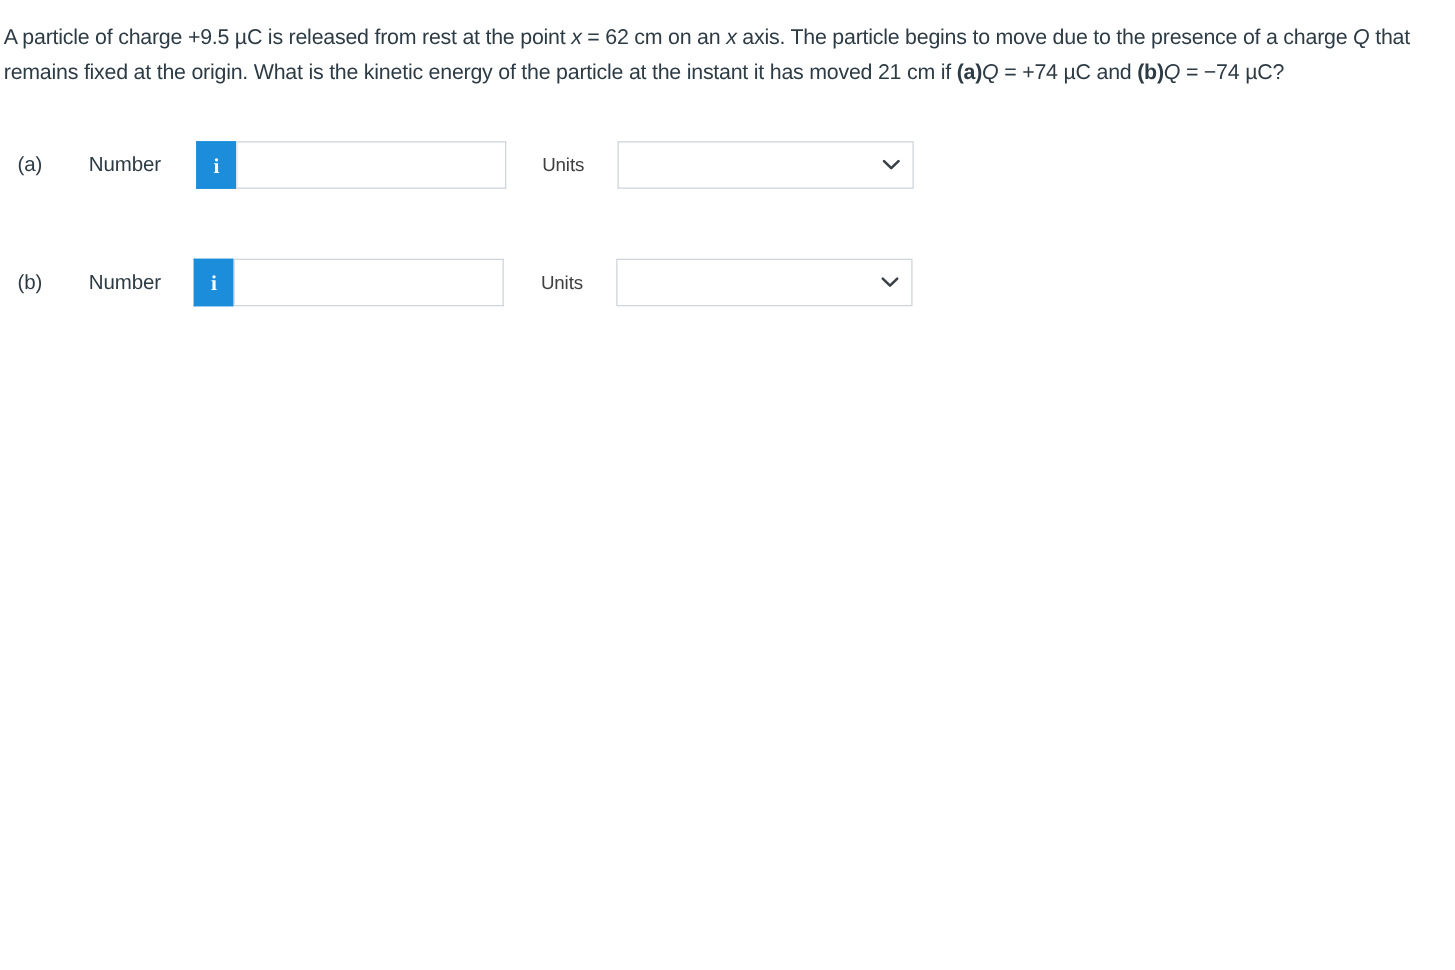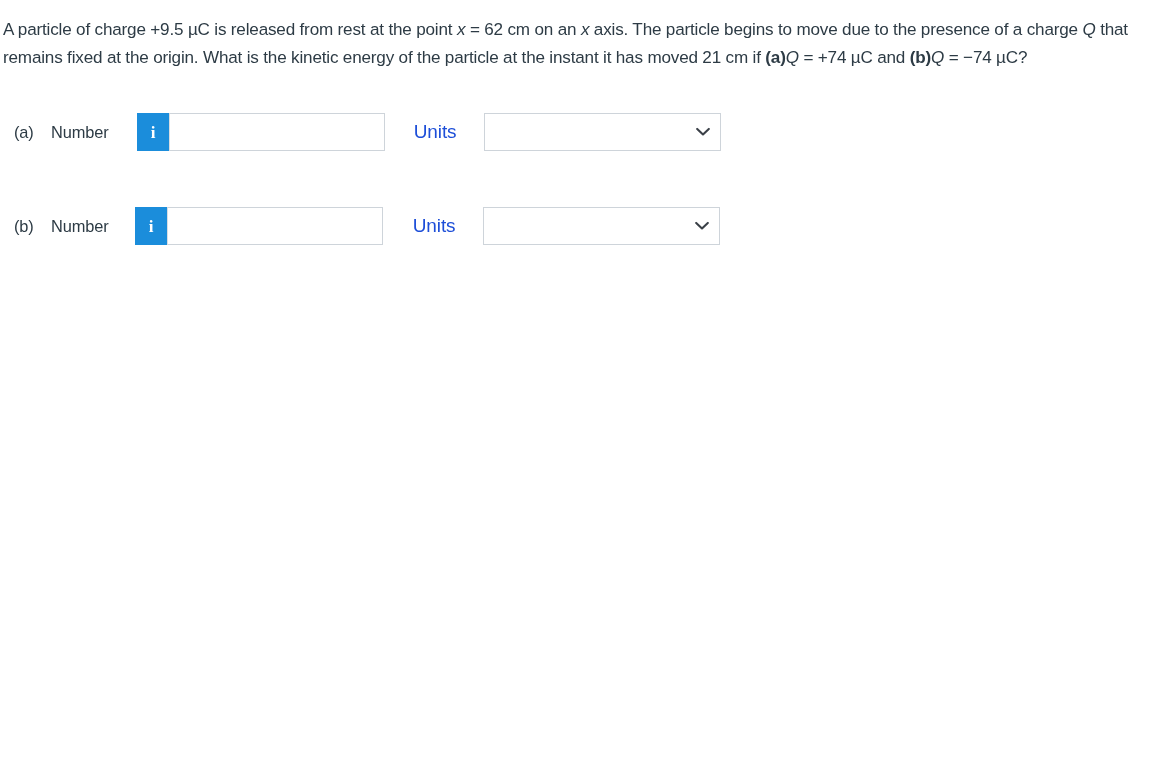--- a/index.html
+++ b/index.html
@@ -49,21 +49,21 @@
     box-sizing: border-box;
     font-size: 16.4px;
     color: #2d3b45;
     letter-spacing: -0.1px;
   }
 
   .number-label {
     font-size: 16.4px;
     color: #2d3b45;
     letter-spacing: -0.1px;
-    margin-left: 7px;
+    margin-left: 27px;
   }
 
   
   .input-group {
     display: flex;
     align-items: stretch;
     height: 38px;
   }
   #answer-row-a .input-group { margin-left: 28px; }
   #answer-row-b .input-group { margin-left: 26px; }
@@ -94,22 +94,22 @@
     border-left: 1px solid #d9dde1;
     background: #ffffff;
     font-family: "Liberation Sans", sans-serif;
     font-size: 15px;
     color: #2d3b45;
     padding: 0 8px;
     outline: none;
   }
 
   .units-label {
-    font-size: 19px;
-    color: #1d4ed8;
+    font-size: 15px;
+    color: #404040;
     letter-spacing: -0.1px;
   }
   #answer-row-a .units-label { margin-left: 29px; }
   #answer-row-b .units-label { margin-left: 30px; }
 
   .units-select-wrap {
     position: relative;
     width: 237px;
     height: 38px;
   }

